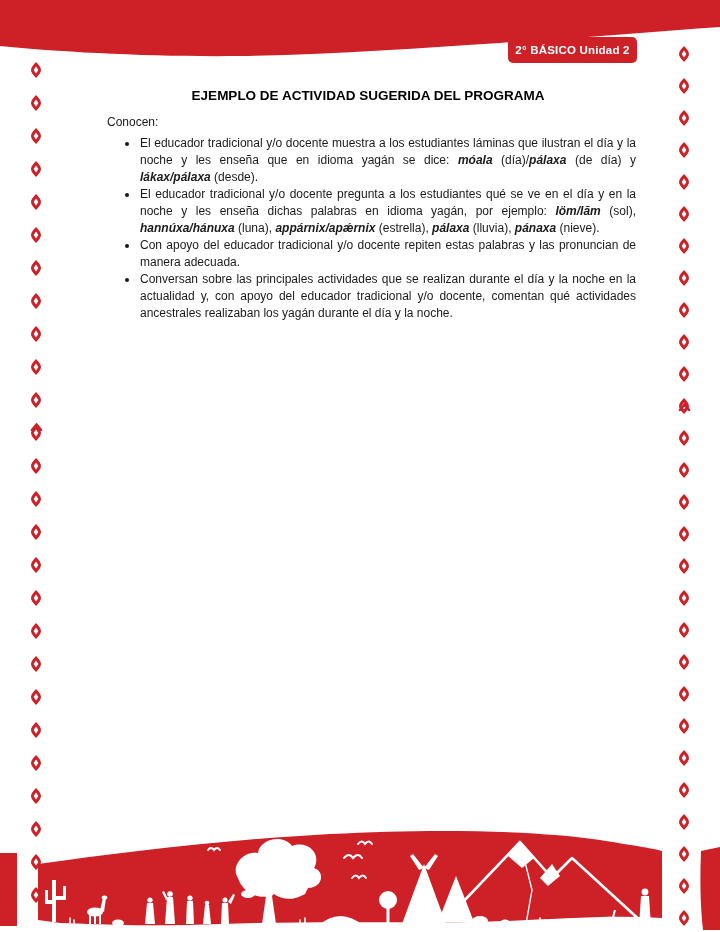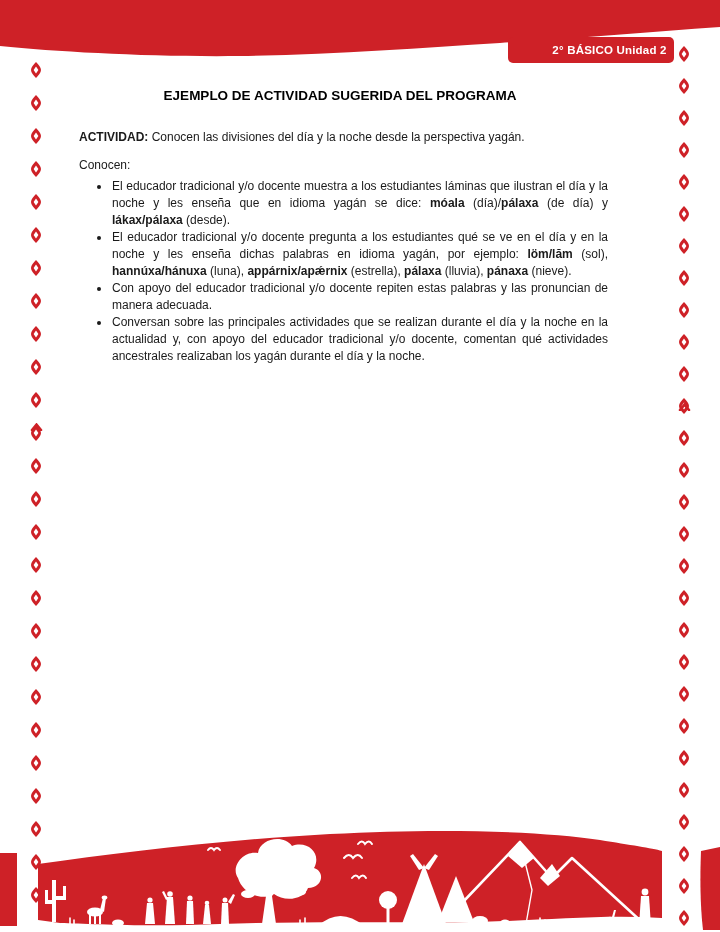--- a/index.html
+++ b/index.html
@@ -6,42 +6,42 @@
   html,body{ margin:0; padding:0; }
   body{
     width:720px; height:932px; position:relative; overflow:hidden;
     background:#ffffff; font-family:"Liberation Sans", sans-serif; color:var(--ink);
   }
   
   .header-band{ position:absolute; left:0; top:0; width:720px; height:64px; }
   .unit-badge{
     position:absolute; left:508px; top:37px; width:129px; height:26px;
     background:var(--red); border-radius:5px; display:flex; align-items:center; justify-content:center;
-    color:#fff; font-size:11.5px; font-weight:bold; letter-spacing:.2px;padding-left:37px;
+    color:#fff; font-size:11.5px; font-weight:bold; letter-spacing:.2px;
   }
   
   .border-col{ position:absolute; top:0; width:14px; height:932px; z-index:5; }
   .border-col.left{ left:30px; }
   .border-col.right{ left:678px; }
   .border-col .mark{ position:absolute; left:0; }
   
-  .content{ position:absolute; left:72px; top:88px; width:536px; }
+  .content{ position:absolute; left:100px; top:88px; width:536px; }
   .page-title{ margin:0; text-align:center; font-size:13.5px; font-weight:bold; color:#000; }
   .eje-bar{
     margin-top:17px; background:#000; color:#fff; height:41px; box-sizing:border-box;
     padding:8px 10px 0 10px; font-size:11.5px; font-weight:bold; letter-spacing:.2px;
   }
   .activity-line{ margin:26px 0 0 7px; font-size:12px; line-height:17px; }
   .activity-line .lbl{ font-weight:bold; }
   .examples-label{ margin:11px 0 0 7px; font-size:12px; line-height:17px; }
   ul.examples{ margin:4px 0 0 0; padding-left:39px; }
   ul.examples li{
     font-size:12px; line-height:17px; text-align:justify; padding-left:1px;
   }
-  ul.examples li span.b{ font-weight:bold; }
+  ul.examples li span.b{ font-weight:bold;font-style:italic; }
   
   .footer-art{ position:absolute; left:0; top:820px; z-index:1; }
 </style>
 </head>
 <body>
 
 <svg class="header-band" width="720" height="64" viewBox="0 0 720 64" aria-hidden="true">
   <path fill="#ce2127" d="M0,0 H720 V27 C650,32 580,38 500,43 C420,48 330,55 240,56 C150,57 60,52 0,46 Z"></path>
 </svg>
 
@@ -219,21 +219,20 @@
       </svg></span>
     <span class="mark" style="top:397px"><svg width="13" height="8" viewBox="0 0 13 8">
         <path d="M2 7 L6.5 1.6 L11 7" fill="none" stroke="#ce2127" stroke-width="2.6" stroke-linecap="round"></path>
       </svg></span>
   </div>
 
 <main class="content">
   <h1 class="page-title">EJEMPLO DE ACTIVIDAD SUGERIDA DEL PROGRAMA</h1>
 
 
-  <p class="activity-line"><span class="lbl">ACTIVIDAD:</span><span> Conocen las divisiones del día y la noche desde la perspectiva yagán.</span></p>
 
   <p class="examples-label">Conocen:</p>
 
   <ul class="examples">
       <li><span>El educador tradicional y/o docente muestra a los estudiantes láminas que ilustran el día y la noche y les enseña que en idioma yagán se dice: </span><span class="b">móala</span><span> (día)/</span><span class="b">pálaxa</span><span> (de día) y </span><span class="b">lákax/pálaxa</span><span> (desde).</span></li>
       <li><span>El educador tradicional y/o docente pregunta a los estudiantes qué se ve en el día y en la noche y les enseña dichas palabras en idioma yagán, por ejemplo: </span><span class="b">löm/lăm</span><span> (sol), </span><span class="b">hannúxa/hánuxa</span><span> (luna), </span><span class="b">appárnix/apǽrnix</span><span> (estrella), </span><span class="b">pálaxa</span><span> (lluvia), </span><span class="b">pánaxa</span><span> (nieve).</span></li>
       <li><span>Con apoyo del educador tradicional y/o docente repiten estas palabras y las pronuncian de manera adecuada.</span></li>
       <li><span>Conversan sobre las principales actividades que se realizan durante el día y la noche en la actualidad y, con apoyo del educador tradicional y/o docente, comentan qué actividades ancestrales realizaban los yagán durante el día y la noche.</span></li>
     </ul>
 </main>

